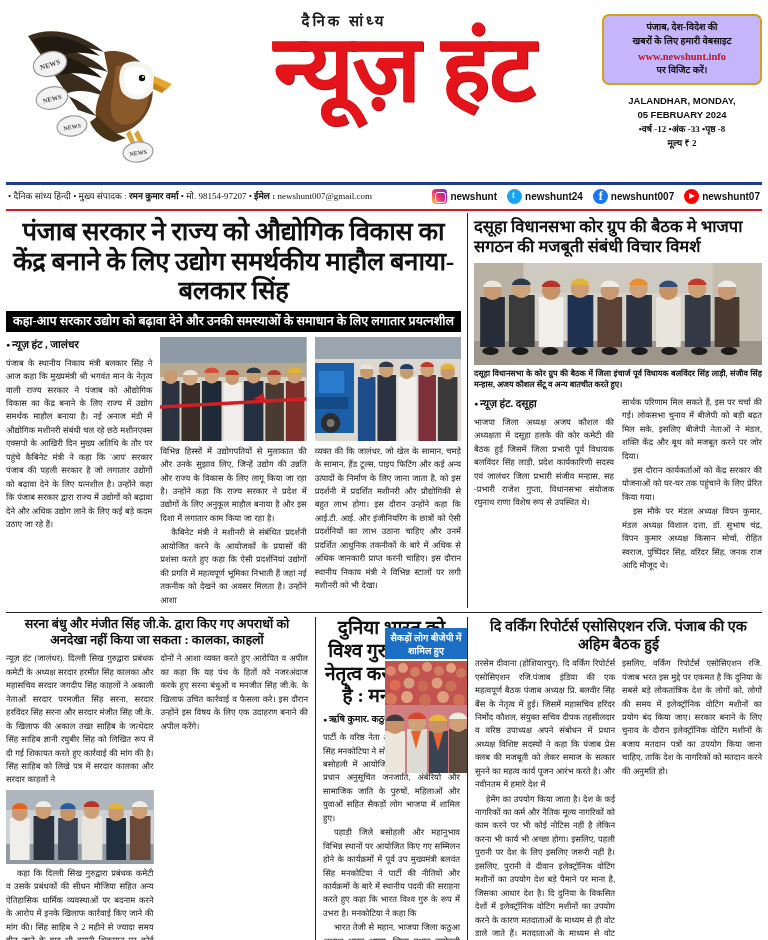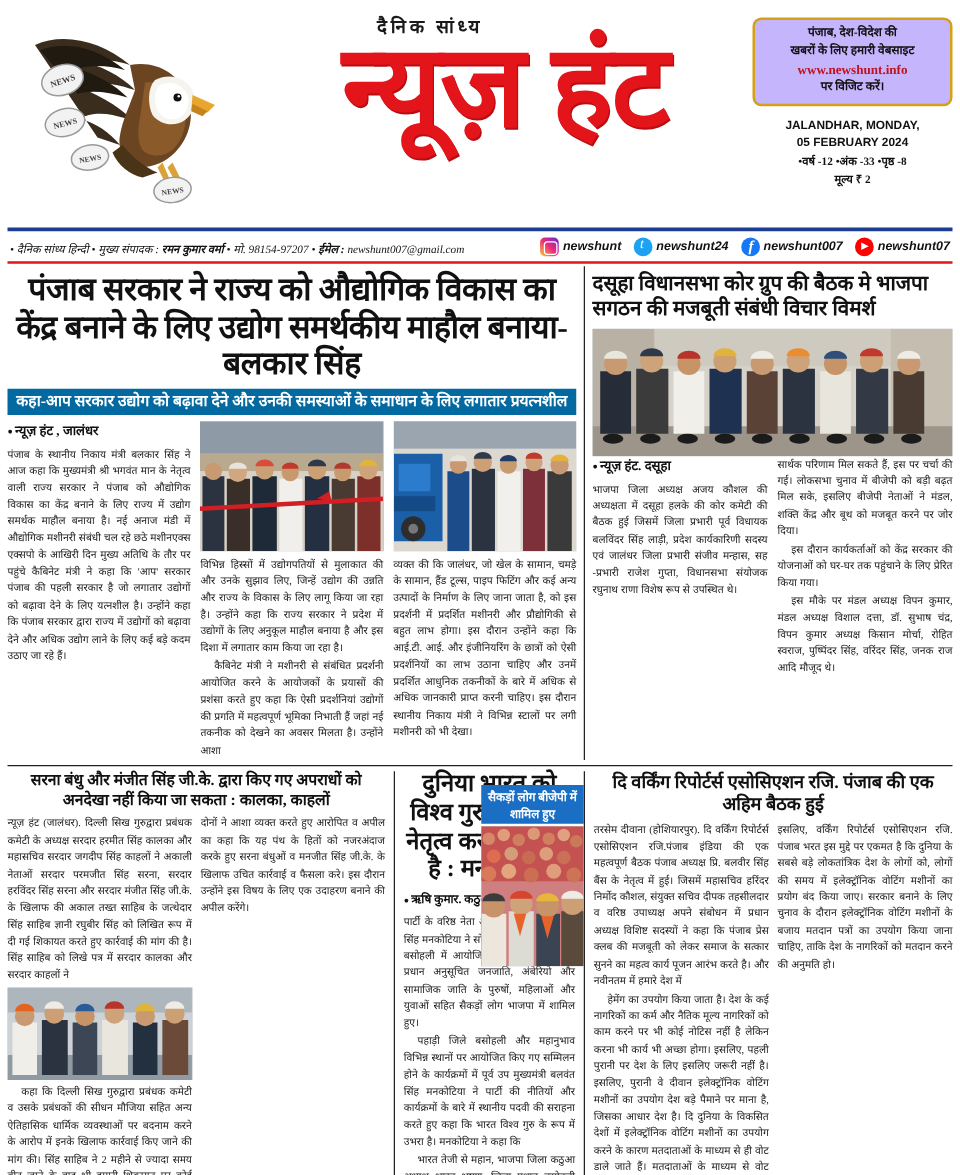--- a/index.html
+++ b/index.html
@@ -47,22 +47,22 @@
     font-family: "Liberation Sans", sans-serif;
     font-size: 9.5px; font-weight: bold; color: #111; line-height: 1.5;
   }
   .issue-line { font-family: "Liberation Serif", serif; font-size: 9px; font-weight: bold; margin-top: 1px; }
   .price-line { font-family: "Liberation Serif", serif; font-size: 9px; font-weight: bold; }
 
   
   .rule-thick { height: 2.5px; background: #1a3d8f; margin: 2px 0; }
   .rule-red { height: 2.5px; background: #e3141a; margin: 2px 0; }
   .contact-strip {
-    display: flex; align-items: flex-end; justify-content: space-between;
-    padding: 2px 2px; height: 20px; font-style: italic;
+    display: flex; align-items: flex-start; justify-content: space-between;
+    padding: 2px 2px; height: 20px;
   }
   .contact-left {
     font-family: "Liberation Serif", serif;
     font-size: 9px; color: #111; white-space: nowrap;
   }
   .contact-left b { font-weight: bold; }
   .socials { display: flex; align-items: center; gap: 4px; }
   .soc { display: flex; align-items: center; gap: 3px; margin-left: 6px; }
   .soc-label { font-family: "Liberation Sans", sans-serif; font-size: 10px; font-weight: bold; color: #111; }
   .ic { width: 15px; height: 15px; border-radius: 4px; display: block; }
@@ -81,21 +81,21 @@
   .right-block { width: 294px; padding-left: 6px; }
 
   
   .hl-main {
     font-family: "Liberation Serif", serif;
     font-size: 25.5px; font-weight: bold; color: #111;
     line-height: 1.16; text-align: center; letter-spacing: -0.3px;
     padding: 4px 0 2px;
   }
   .hl-sub-red {
-    background: #0369a1; color: #fff;
+    background: #000000; color: #fff;
     font-family: "Liberation Serif", serif;
     font-size: 12.5px; font-weight: bold; text-align: center;
     padding: 3px 4px; margin: 3px 0 5px; line-height: 1.2;
   }
   .hl-right {
     font-family: "Liberation Serif", serif;
     font-size: 16.5px; font-weight: bold; color: #111;
     line-height: 1.2; padding: 4px 0 6px;
   }
 
@@ -379,20 +379,21 @@
             <ellipse cx="74" cy="88" rx="8" ry="4"></ellipse>
               <ellipse cx="103" cy="88" rx="8" ry="4"></ellipse>
             <ellipse cx="132" cy="88" rx="8" ry="4"></ellipse>
               <ellipse cx="161" cy="88" rx="8" ry="4"></ellipse>
             <ellipse cx="190" cy="88" rx="8" ry="4"></ellipse>
               <ellipse cx="219" cy="88" rx="8" ry="4"></ellipse>
             <ellipse cx="248" cy="88" rx="8" ry="4"></ellipse>
           </g>
         </svg>
       </div>
+      <div class="caption">दसूहा विधानसभा के कोर ग्रुप की बैठक में जिला इंचार्ज पूर्व विधायक बलविंदर सिंह लाड़ी, संजीव सिंह मन्हास, अजय कौशल सेंटू व अन्य बातचीत करते हुए।</div>
 
       <div class="cols2">
         <div class="col">
           <div class="byline">न्यूज़ हंट. दसूहा</div>
           <div class="para first">भाजपा जिला अध्यक्ष अजय कौशल की अध्यक्षता में दसूहा हलके की कोर कमेटी की बैठक हुई जिसमें जिला प्रभारी पूर्व विधायक बलविंदर सिंह लाड़ी, प्रदेश कार्यकारिणी सदस्य एवं जालंधर जिला प्रभारी संजीव मन्हास, सह -प्रभारी राजेश गुप्ता, विधानसभा संयोजक रघुनाथ राणा विशेष रूप से उपस्थित थे।</div>
         </div>
         <div class="col">
           <div class="para first">सार्थक परिणाम मिल सकते हैं, इस पर चर्चा की गई। लोकसभा चुनाव में बीजेपी को बड़ी बढ़त मिल सके, इसलिए बीजेपी नेताओं ने मंडल, शक्ति केंद्र और बूथ को मजबूत करने पर जोर दिया।</div>
           <div class="para">इस दौरान कार्यकर्ताओं को केंद्र सरकार की योजनाओं को घर-घर तक पहुंचाने के लिए प्रेरित किया गया।</div>
           <div class="para">इस मौके पर मंडल अध्यक्ष विपन कुमार, मंडल अध्यक्ष विशाल दत्ता, डॉ. सुभाष चंद्र, विपन कुमार अध्यक्ष किसान मोर्चा, रोहित स्वराज, पुष्पिंदर सिंह, वरिंदर सिंह, जनक राज आदि मौजूद थे।</div>

